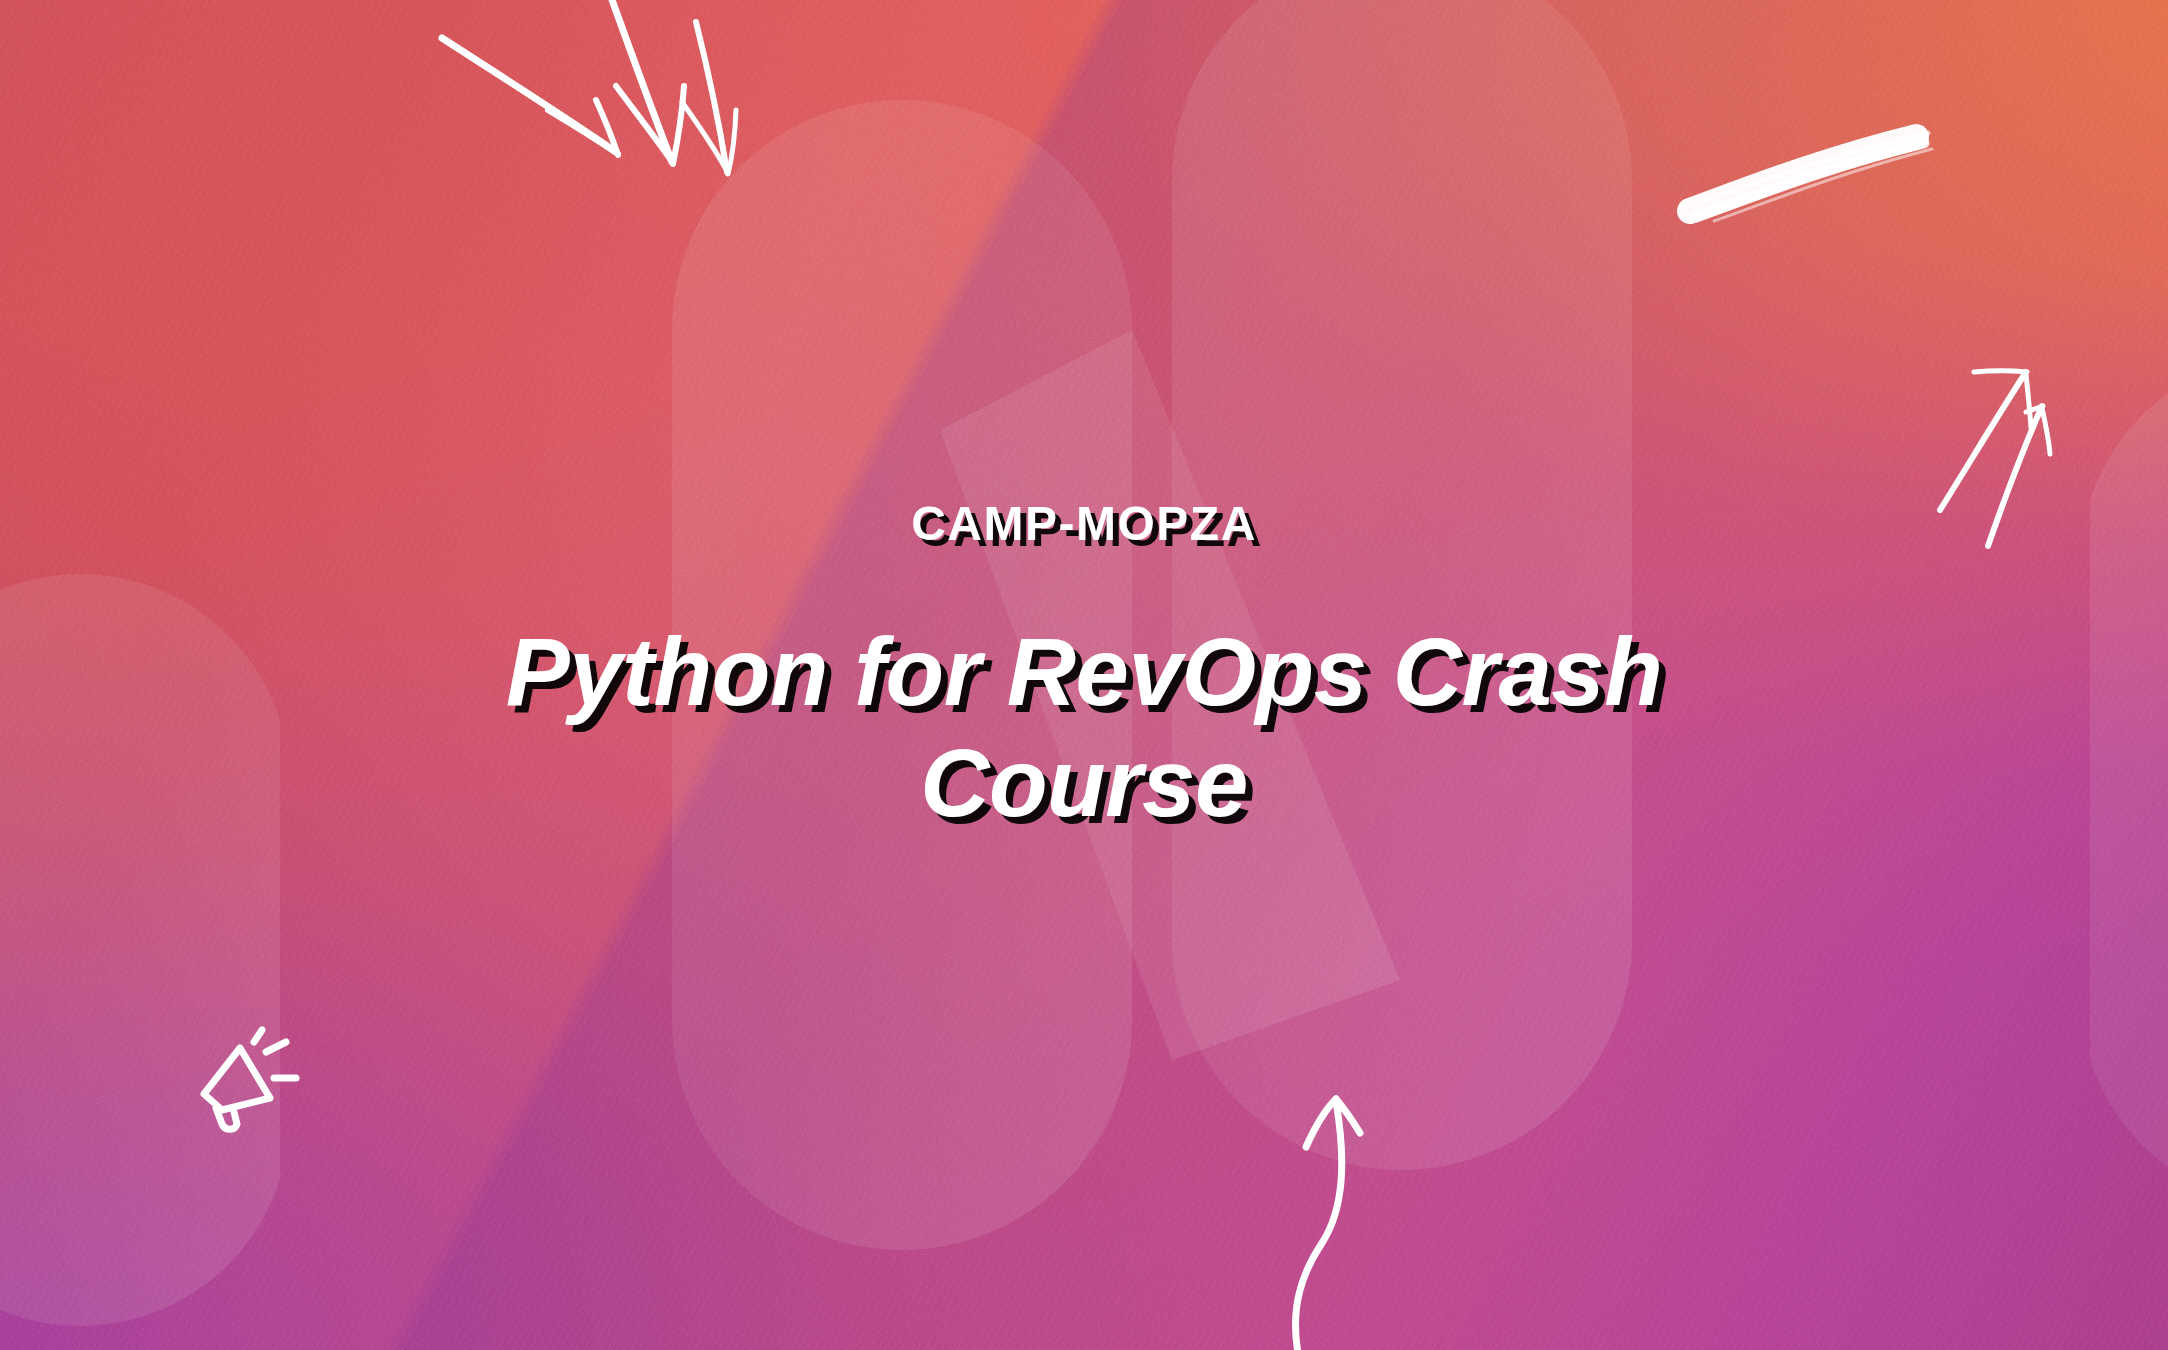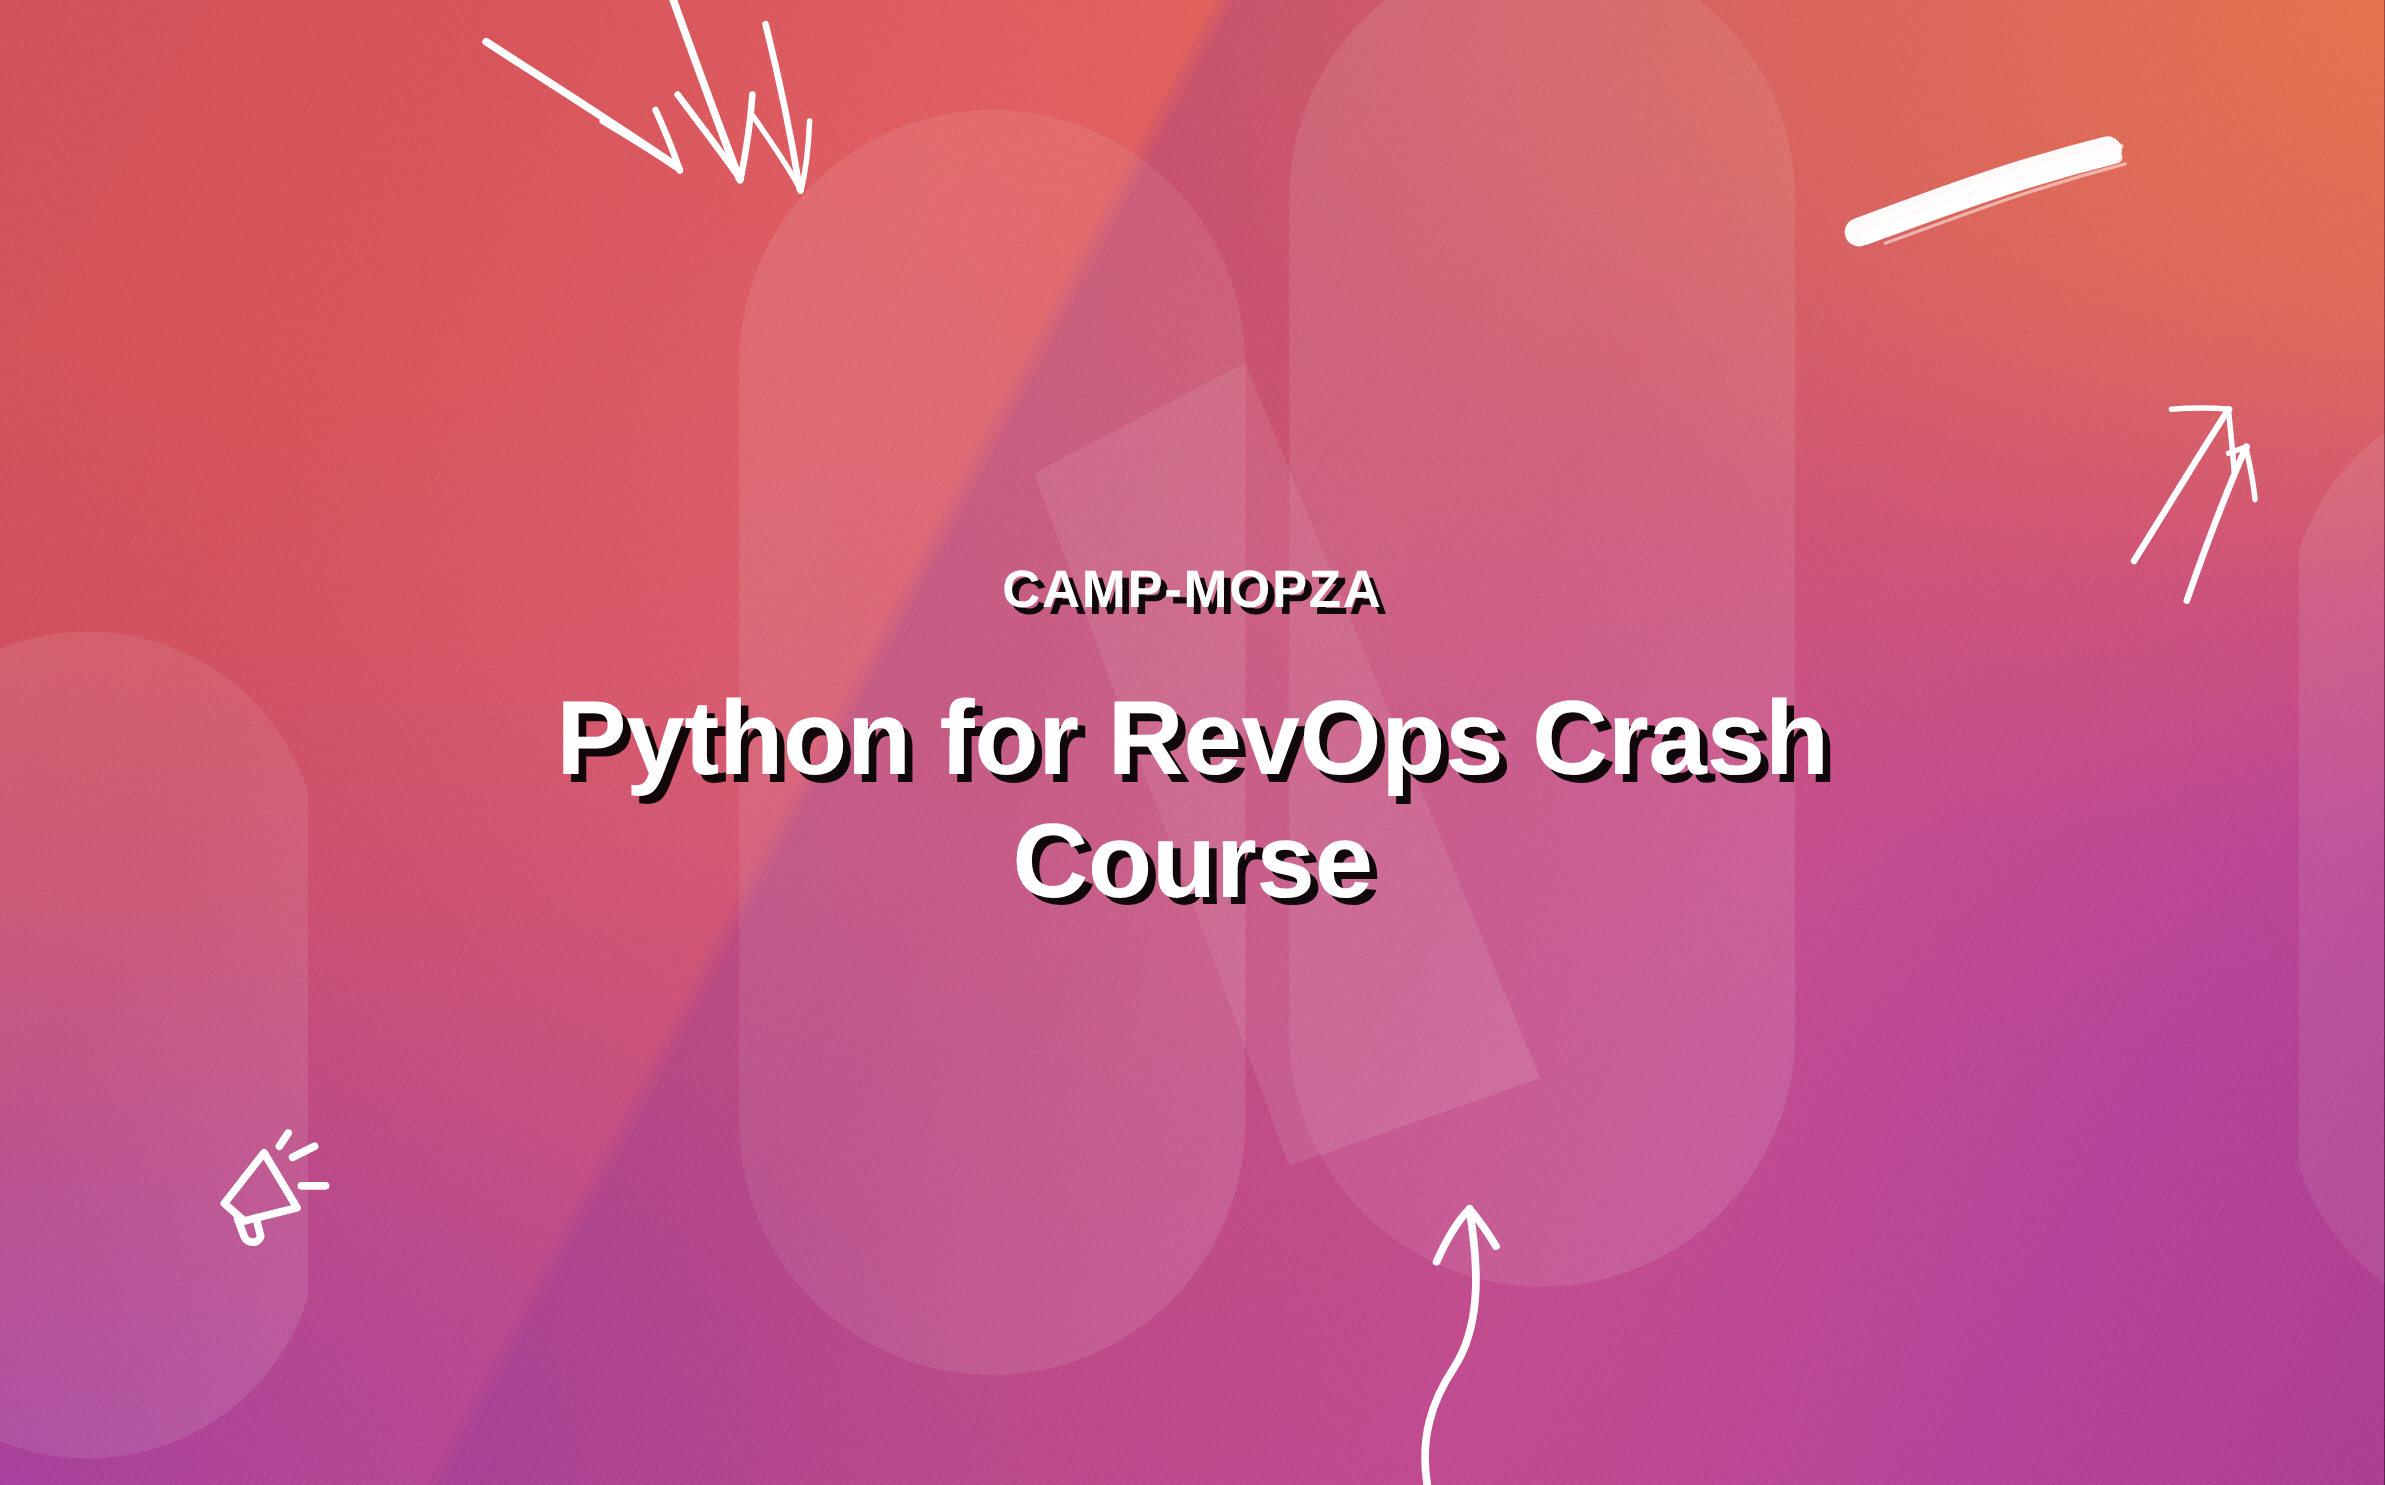--- a/index.html
+++ b/index.html
@@ -147,24 +147,25 @@
     text-shadow: 6px 6px 0 rgba(0,0,0,0.92);
     margin: 0 0 52px 0;
     line-height: 1.1;
     white-space: nowrap;
   }
   .title {
     font-size: 96px;
     font-weight: 700;
     color: #ffffff;
     text-shadow: 7px 7px 0 rgba(0,0,0,0.92);
-    margin: 0;
+    margin: 13px;
     line-height: 1.16;
     max-width: 1340px;
     letter-spacing: -0.5px;
+    font-style: italic;
   }
 </style>
 </head>
 <body>
 
 <div id="stage">
 
   <div class="bg-base"></div>
   <div class="bg-warm-tr"></div>
   <div class="bg-cool-bl"></div>

